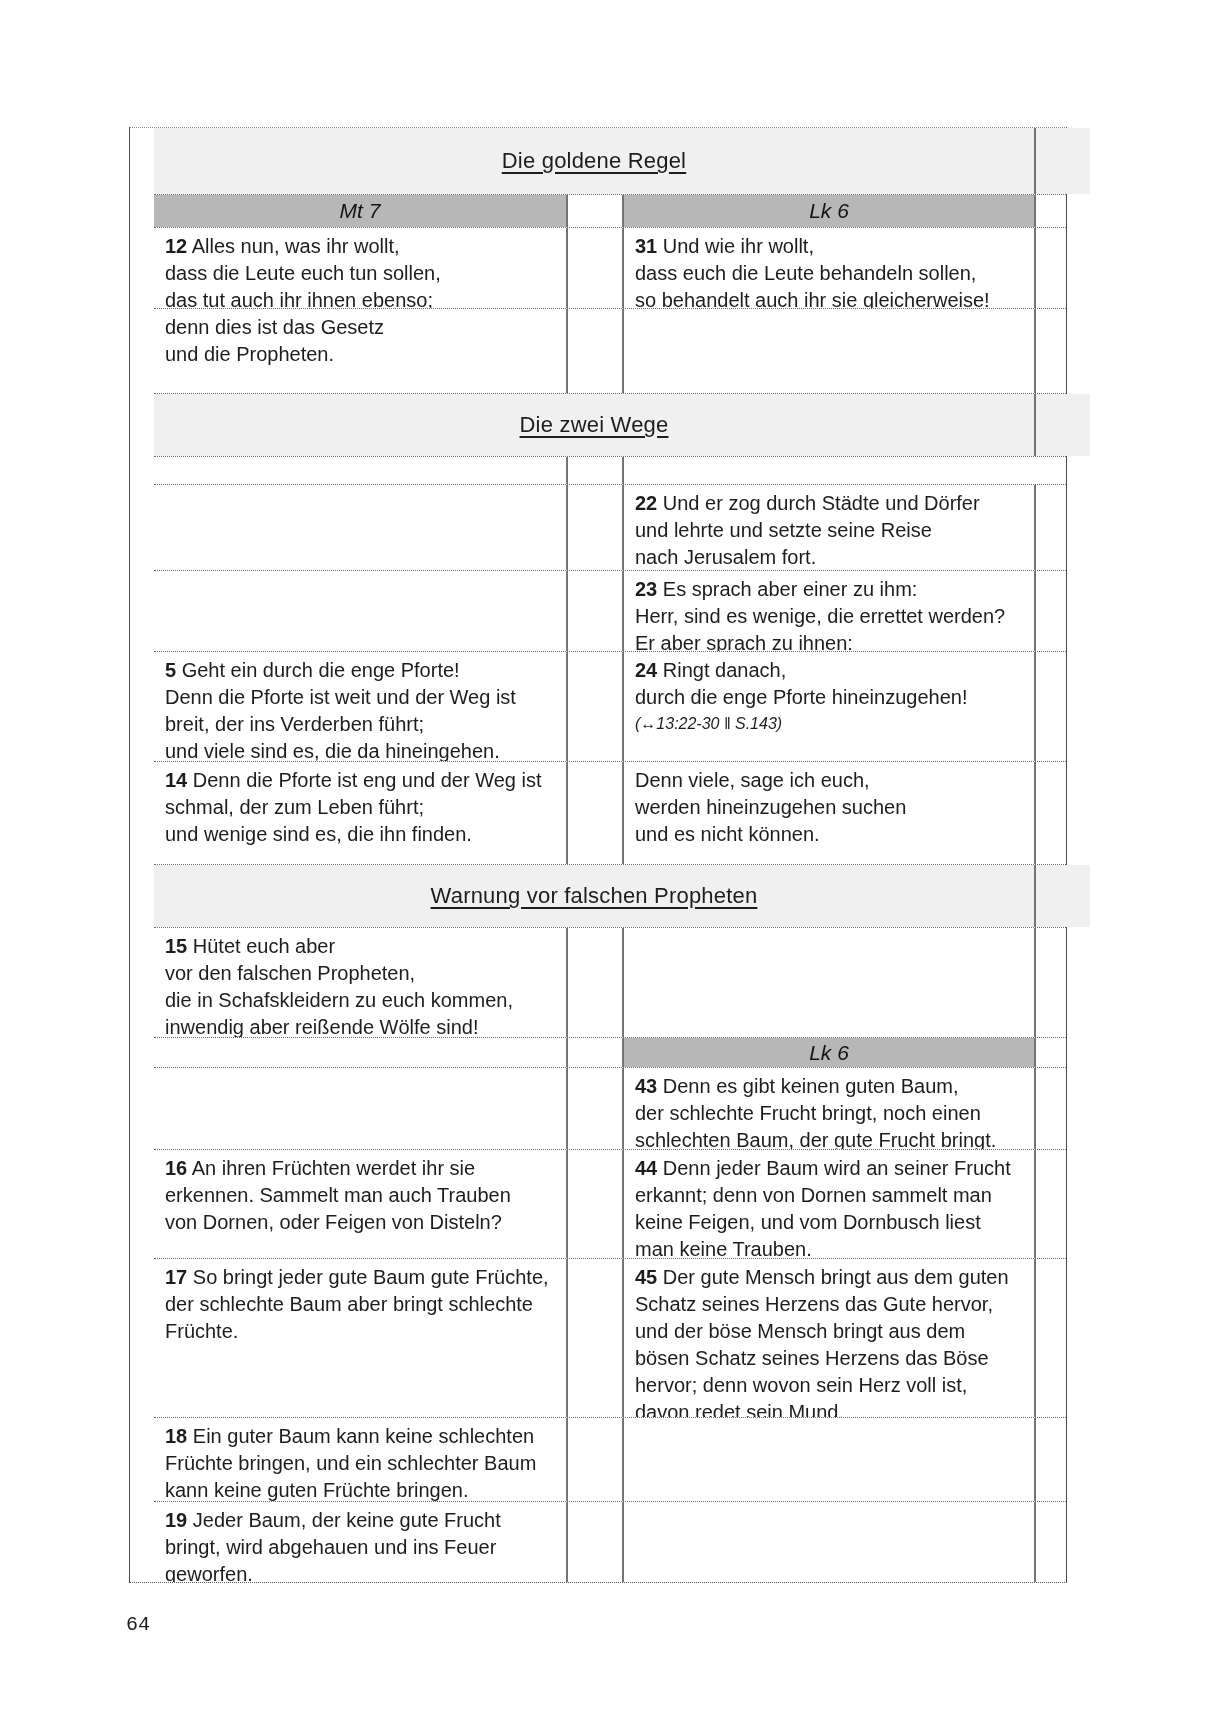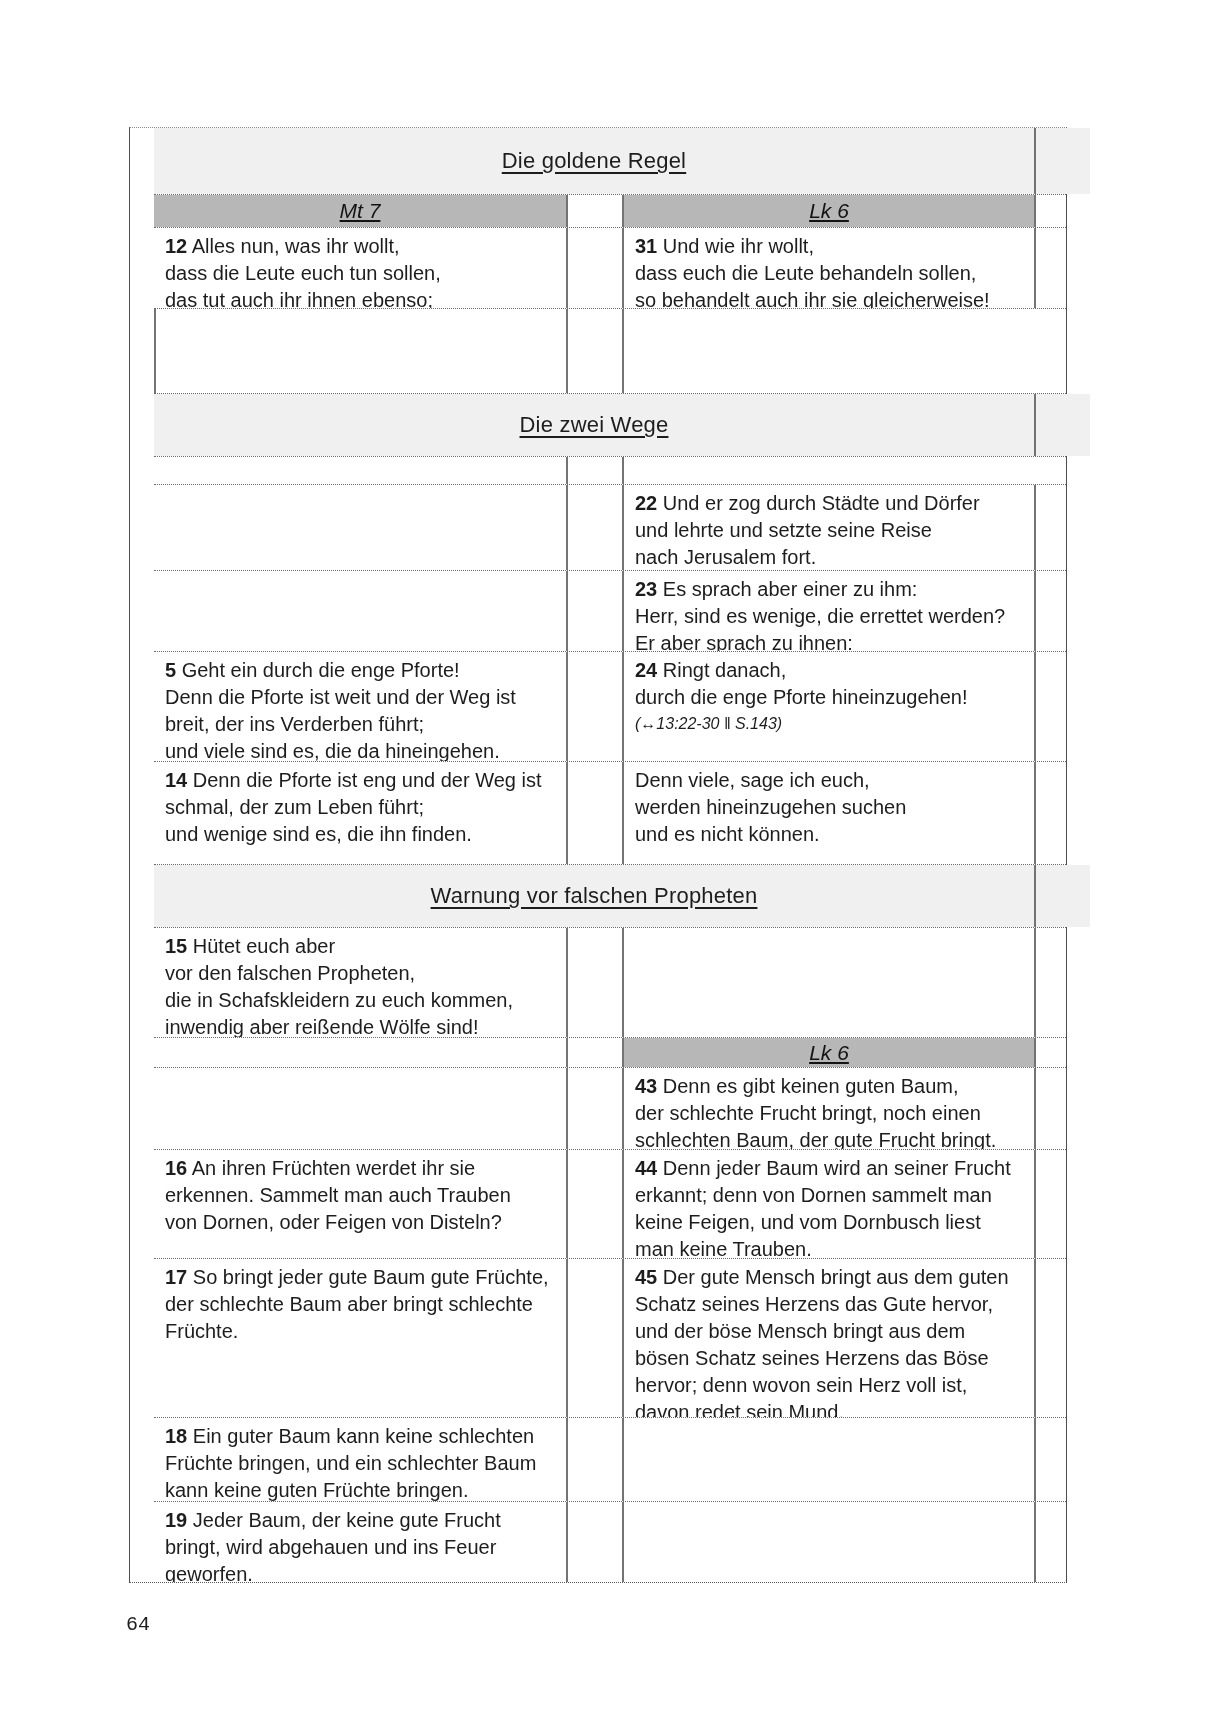--- a/index.html
+++ b/index.html
@@ -42,21 +42,21 @@
     font-size:22px; letter-spacing:0.2px;
     text-decoration:underline;
     text-underline-offset:4px;
   }
 
   
   .header-cell {
     display:flex; align-items:center; justify-content:center;
     font-style:italic; font-size:21px; color:#141414;
   }
-  .header-cell.filled { background:var(--header-bg,#b7b7b7);text-decoration:underline; }
+  .header-cell.filled { background:var(--header-bg,#b7b7b7); }
 
   
   .verse-cell { padding:5px 8px 0 11px; font-size:20px; line-height:27px; }
   .verse-line { white-space:nowrap; }
   .vnum { font-weight:bold; }
   .ref-line {
     font-style:italic; font-size:16px; line-height:25px;
     text-align:left; white-space:nowrap;
   }
 
@@ -87,20 +87,24 @@
         </div>
         <div class="cell b2"></div>
         <div class="cell verse-cell b3">
           <div class="verse-line"><b class="vnum">31</b> Und wie ihr wollt,</div>
           <div class="verse-line">dass euch die Leute behandeln sollen,</div>
           <div class="verse-line">so behandelt auch ihr sie gleicherweise!</div>
         </div>
         <div class="cell b4"></div>
       </div>
       <div class="row" style="height: 85px;">
+        <div class="cell verse-cell ">
+          <div class="verse-line">denn dies ist das Gesetz</div>
+          <div class="verse-line">und die Propheten.</div>
+        </div>
         <div class="cell b2"></div>
         <div class="cell verse-cell b3"></div>
         <div class="cell b4"></div>
       </div>
       <div class="row" style="height: 63px;">
         <div class="cell banner-main">
           <div class="section-title">Die zwei Wege</div>
         </div>
         <div class="cell banner-side b4"></div>
       </div>

